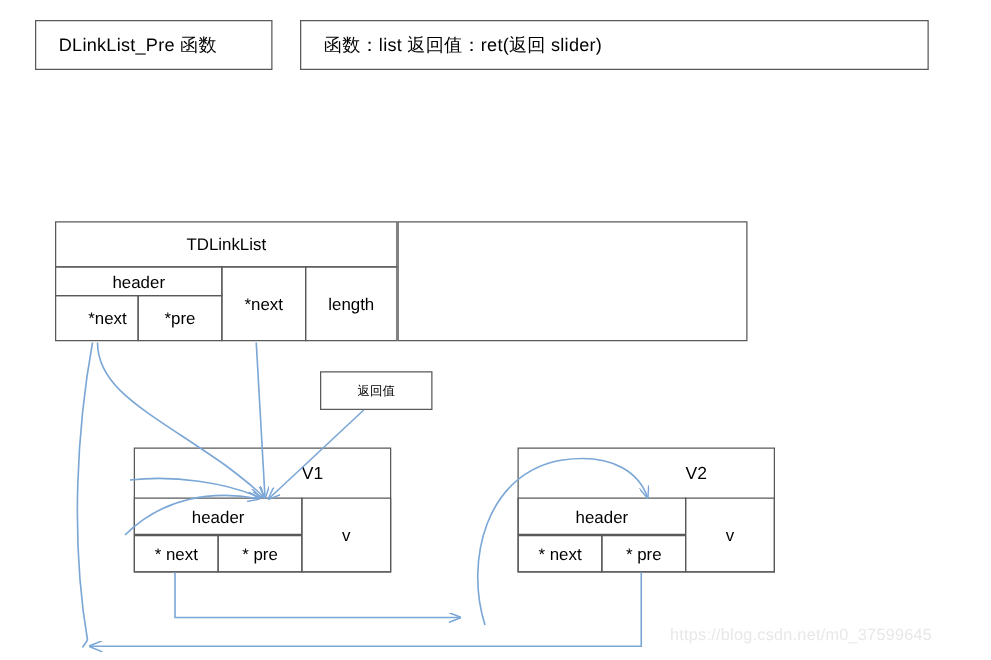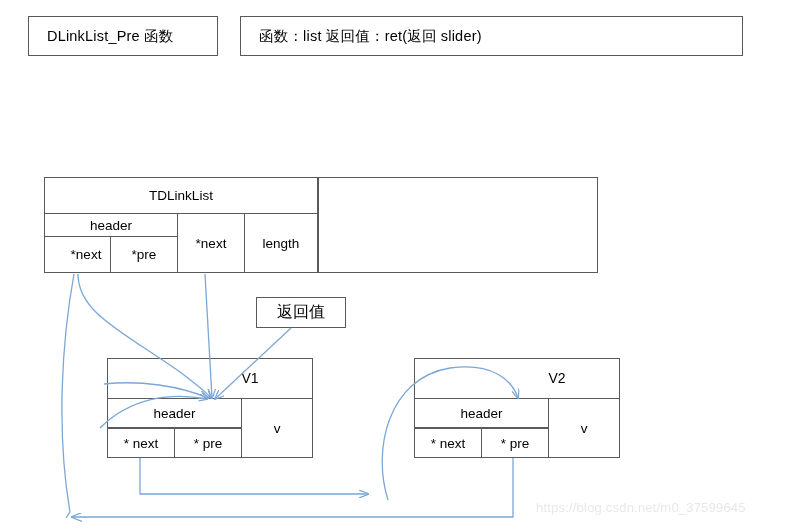--- a/index.html
+++ b/index.html
@@ -70,21 +70,21 @@
     padding-left: 40px;
   }
   .ret-box {
     position: absolute;
     box-sizing: border-box;
     border: 1.5px solid #595959;
     background: #ffffff;
     display: flex;
     align-items: center;
     justify-content: center;
-    font-size: 16px;
+    font-size: 10px;
   }
   .watermark {
     position: absolute;
     font-size: 13px;
     color: #e8e8e8;
     white-space: nowrap;
     letter-spacing: 0.2px;
   }
   svg.arrows {
     position: absolute;

